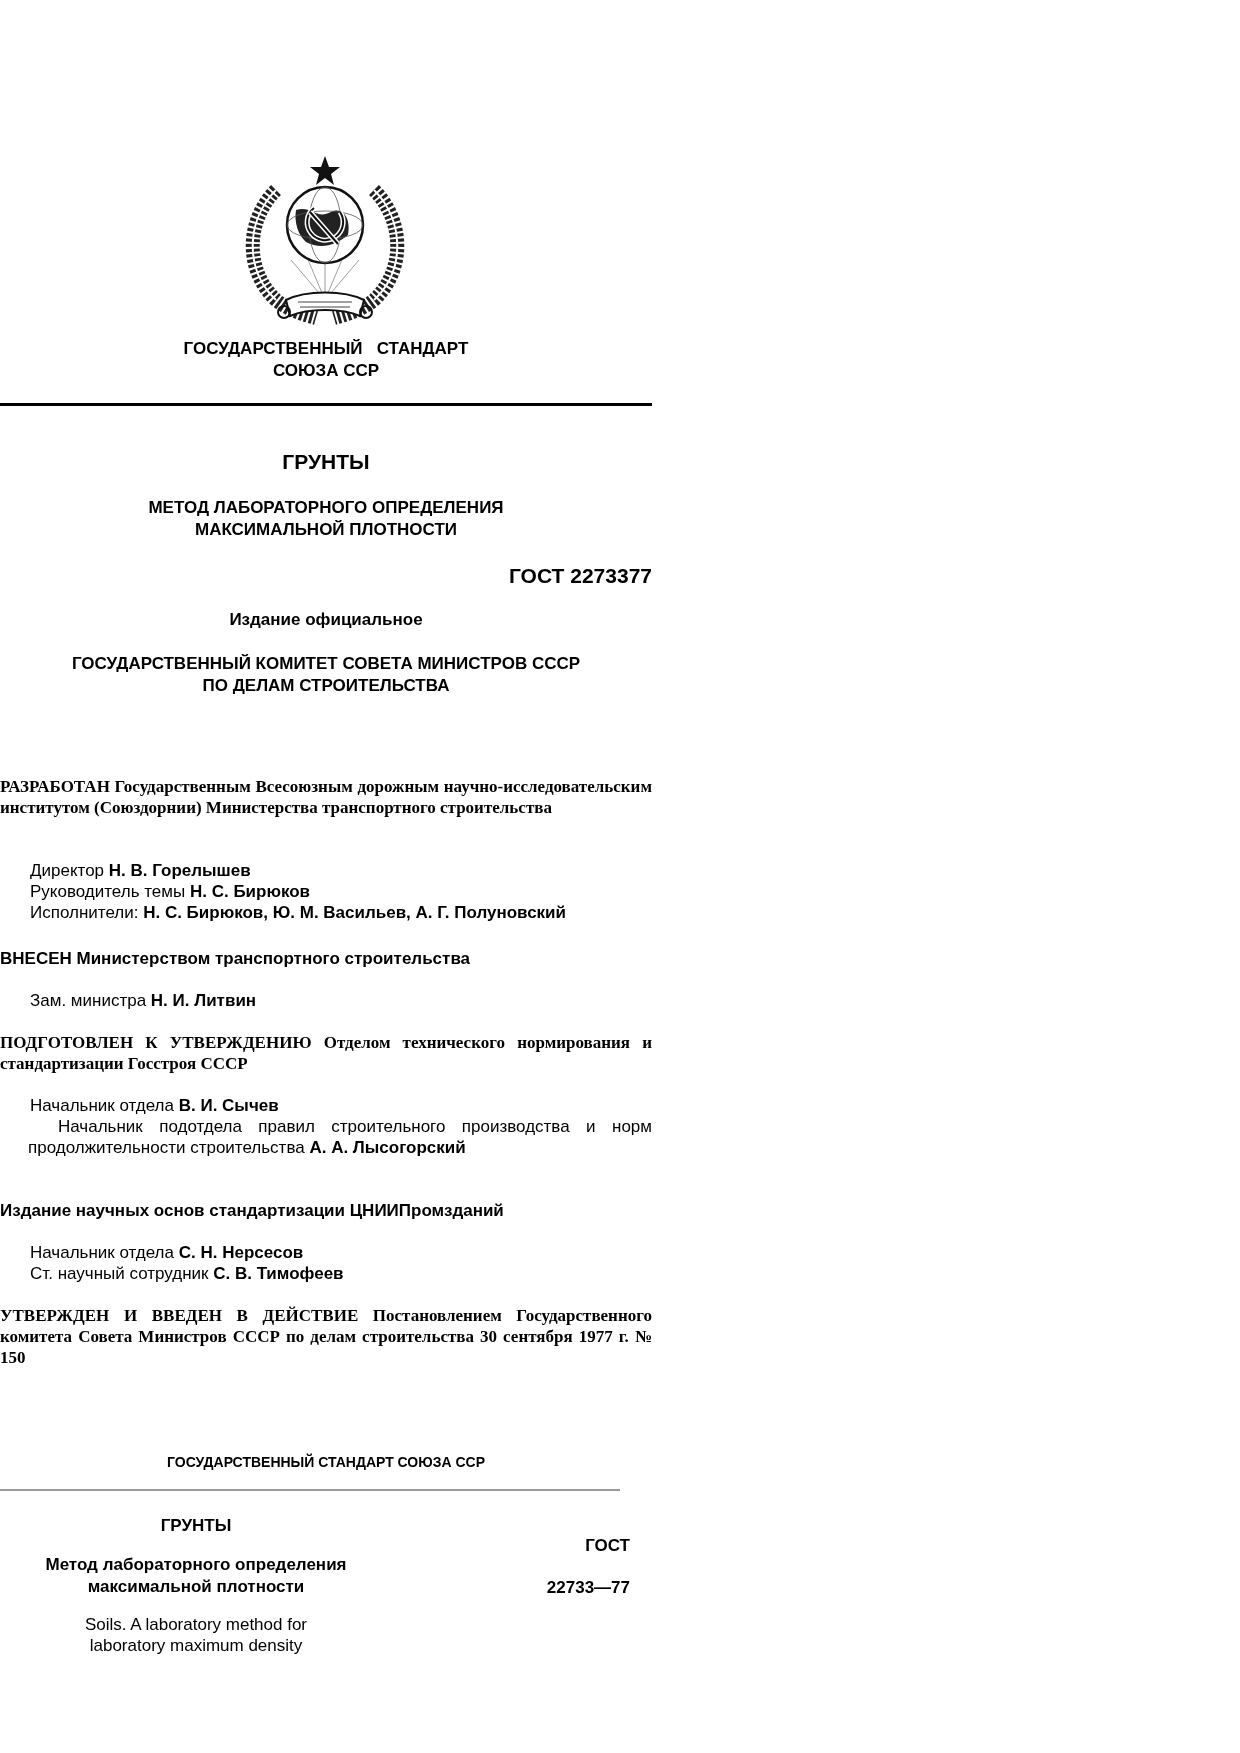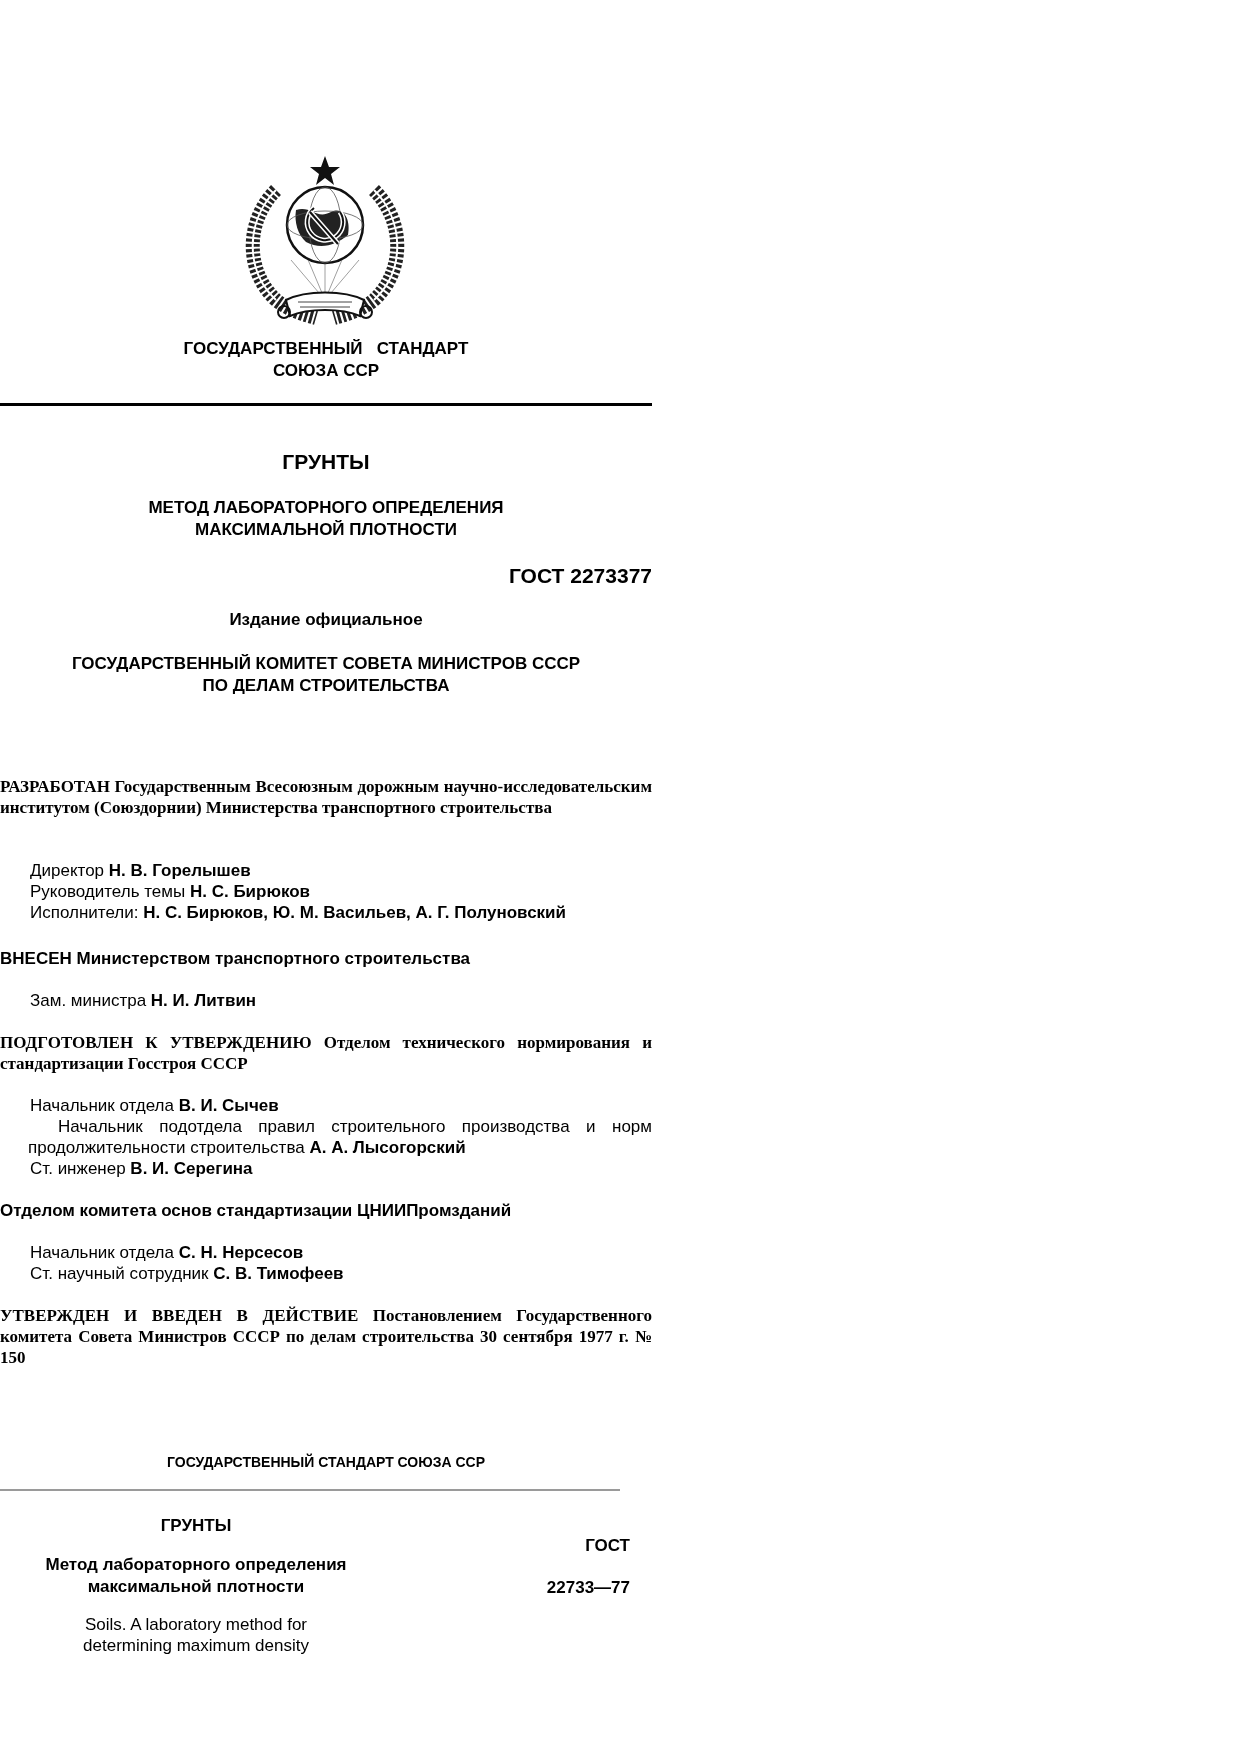--- a/index.html
+++ b/index.html
@@ -109,44 +109,43 @@
 
   <div class="block" style="top:990px;">
     <div class="ind"><span>Зам. министра </span><b>Н. И. Литвин</b></div>
   </div>
 
   <div class="block b just" style="top:1032px;">ПОДГОТОВЛЕН К УТВЕРЖДЕНИЮ Отделом технического нормирования и стандартизации Госстроя СССР</div>
 
   <div class="block" style="top:1095px;">
     <div class="ind"><span>Начальник отдела </span><b>В. И. Сычев</b></div>
     <div class="para-ind"><span>Начальник подотдела правил строительного производства и норм продолжительности строительства </span><b>А. А. Лысогорский</b></div>
-    <div class="ind"><span>Ст. инженер </span><b>В. И. Серегина</b></div>
   </div>
 
-  <div class="block b" style="top:1200px;">Отделом комитета основ стандартизации ЦНИИПромзданий</div>
+  <div class="block b" style="top:1200px;">Издание научных основ стандартизации ЦНИИПромзданий</div>
 
   <div class="block" style="top:1242px;">
     <div class="ind"><span>Начальник отдела </span><b>С. Н. Нерсесов</b></div>
     <div class="ind"><span>Ст. научный сотрудник </span><b>С. В. Тимофеев</b></div>
   </div>
 
   <div class="block b just" style="top:1305px;">УТВЕРЖДЕН И ВВЕДЕН В ДЕЙСТВИЕ Постановлением Государственного комитета Совета Министров СССР по делам строительства 30 сентября 1977 г. № 150</div>
 
   <div class="hdr2">ГОСУДАРСТВЕННЫЙ СТАНДАРТ СОЮЗА ССР</div>
   <div class="rule-thin"></div>
 
   <div class="left-col">
     <div class="gr">ГРУНТЫ</div>
     <div class="mt">
       <div>Метод лабораторного определения</div>
       <div>максимальной плотности</div>
     </div>
     <div class="en">
       <div>Soils. A laboratory method for</div>
-      <div>determining maximum density</div>
+      <div>laboratory maximum density</div>
     </div>
   </div>
 
   <div class="right-col">
     <div>ГОСТ</div>
     <div class="num">22733—77</div>
   </div>
 
 </div>
 

